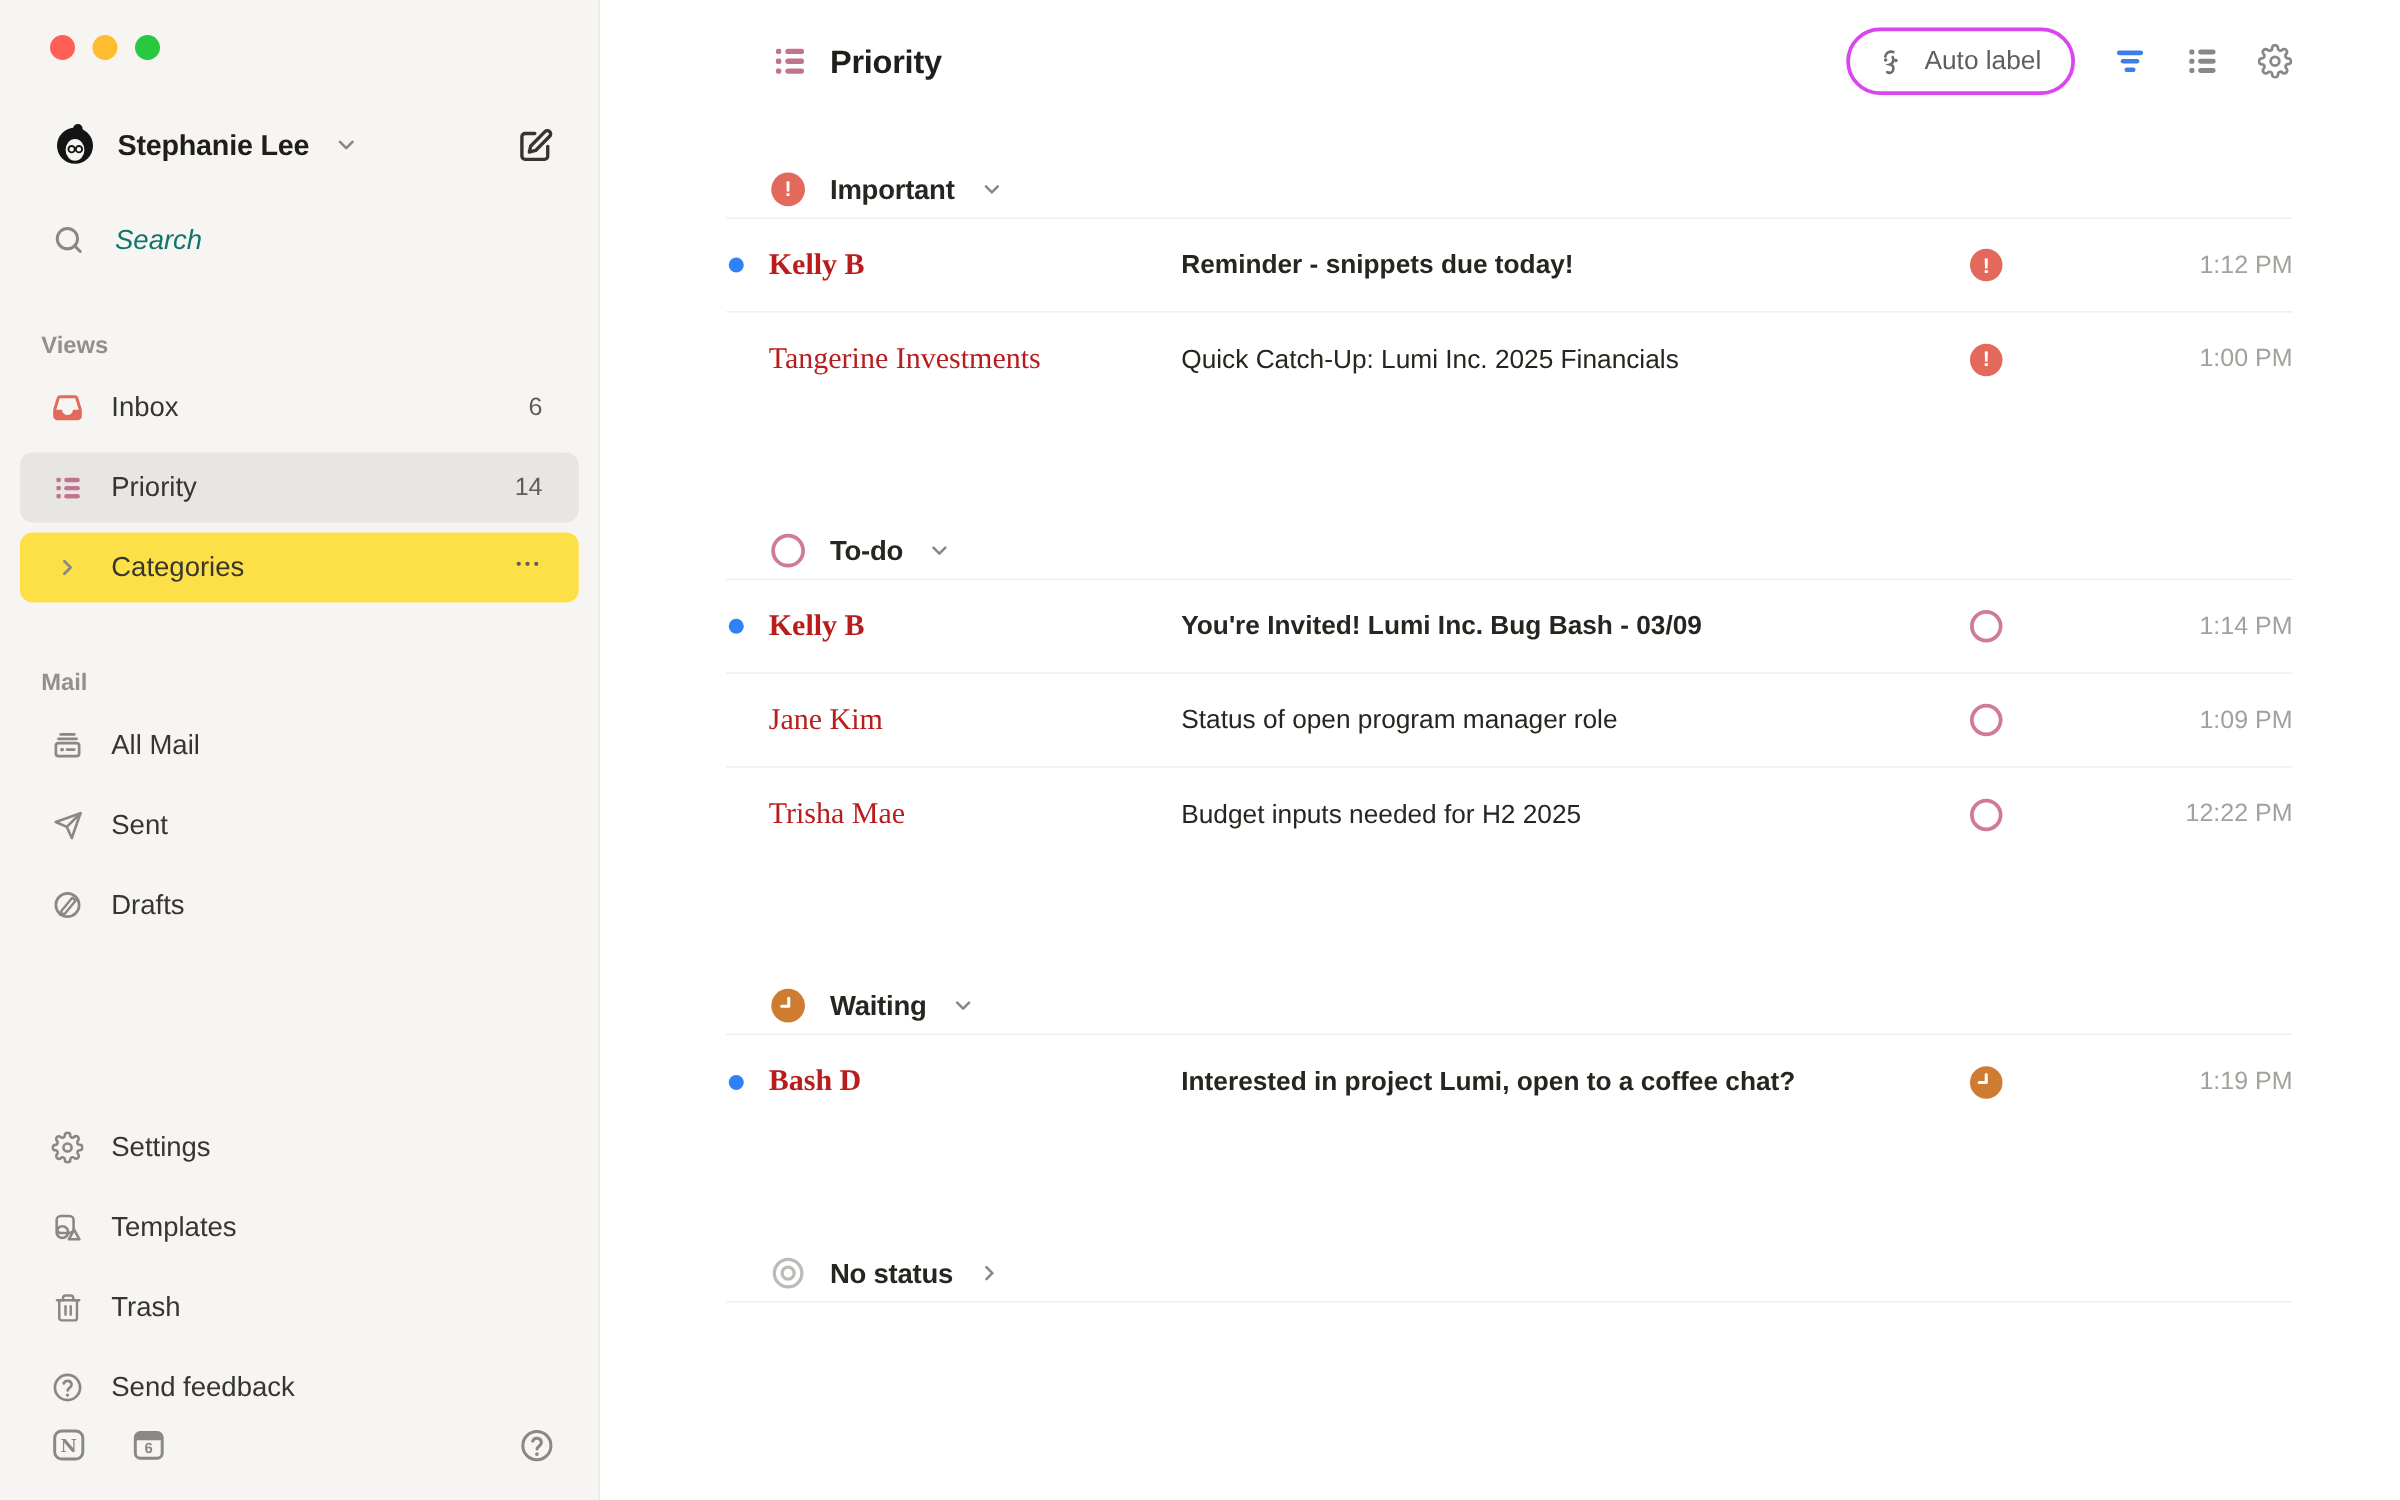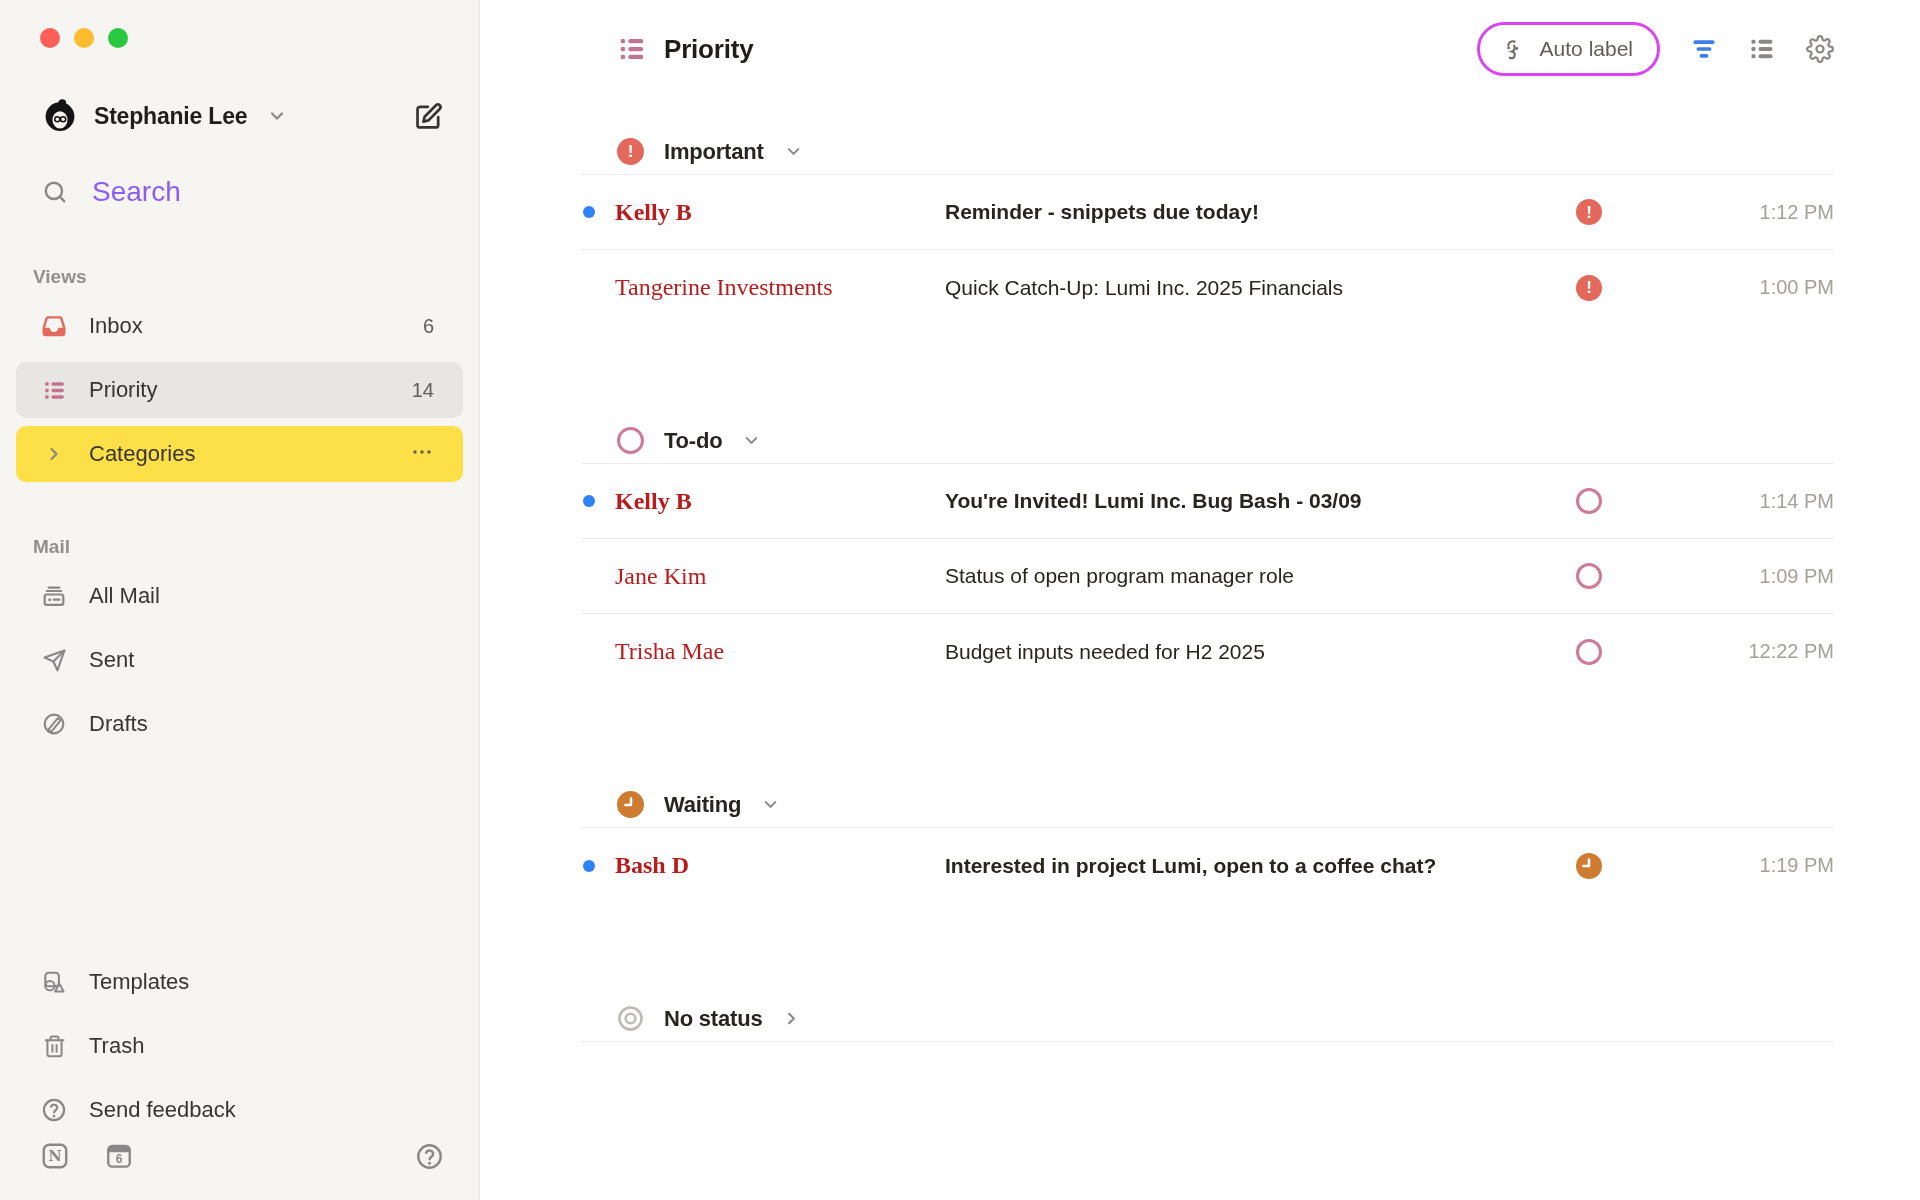--- a/index.html
+++ b/index.html
@@ -15,21 +15,21 @@
   .tl-red{background:#ff5f57;} .tl-yellow{background:#febc2e;} .tl-green{background:#28c841;}
 
   .account-row { display:flex; align-items:center; margin:44px 19px 0 26px; height:48px; }
   .account { display:flex; align-items:center; gap:16px; cursor:pointer; flex:1; }
   .avatar { width:36px; height:36px; }
   .account-name { font-size:23px; font-weight:700; color:#1f1e1b; letter-spacing:-0.2px; }
   .acc-chevron { color:#8a8886; margin-left:4px; }
   .icon-btn { background:none; border:none; cursor:pointer; display:flex; align-items:center; justify-content:center; padding:0; }
 
   .search-row { display:flex; align-items:center; gap:24px; margin:28px 16px 0 26px; height:48px; cursor:text; }
-  .search-row .label { font-size:28px; color:#8b5cf6; }
+  .search-row .label { font-size:22px; color:#0f766e;font-style:italic; }
   .side-label { margin:50px 0 10px 17px; font-size:19px; font-weight:700; color:#92908b; }
   .side-label.mail { margin-top:54px; }
 
   .nav { display:flex; flex-direction:column; gap:8px; }
   .nav-item { display:flex; align-items:center; height:56px; border-radius:10px;
     padding:0 29px 0 25px; cursor:pointer; }
   .nav-item .ic { width:26px; display:flex; justify-content:center; margin-right:22px; }
   .nav-item .lbl { flex:1; font-size:22px; color:#37352f; }
   .nav-item .count { font-size:20px; color:#5f5d57; }
   .nav-item.selected { background:#e8e6e2; }
@@ -270,20 +270,28 @@
         <span class="lbl">Drafts</span>
       </div>
     </nav>
 
     <div class="side-spacer"></div>
 
     <nav class="nav">
       <div class="nav-item">
         <span class="ic ink">
             <svg width="26" height="26">
+              <use href="#i-gear"></use>
+            </svg>
+          </span>
+        <span class="lbl">Settings</span>
+      </div>
+      <div class="nav-item">
+        <span class="ic ink">
+            <svg width="26" height="26">
               <use href="#i-shapes"></use>
             </svg>
           </span>
         <span class="lbl">Templates</span>
       </div>
       <div class="nav-item">
         <span class="ic ink">
             <svg width="25" height="25">
               <use href="#i-trash"></use>
             </svg>

